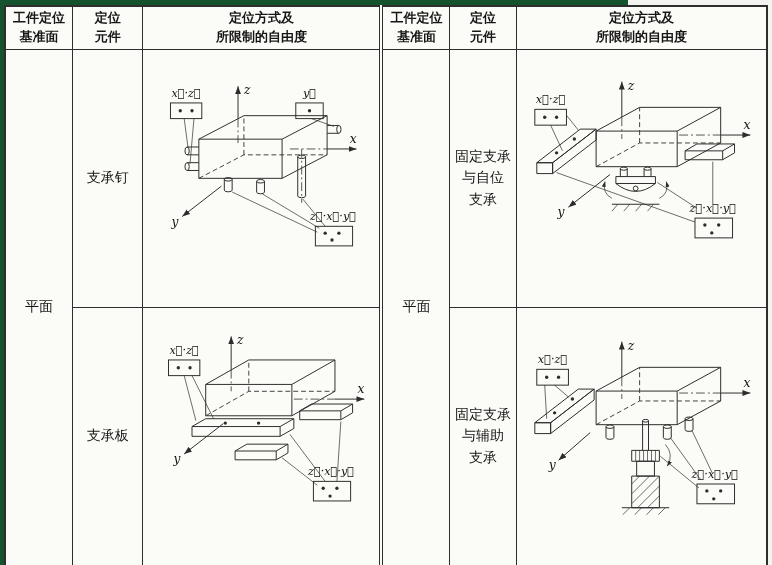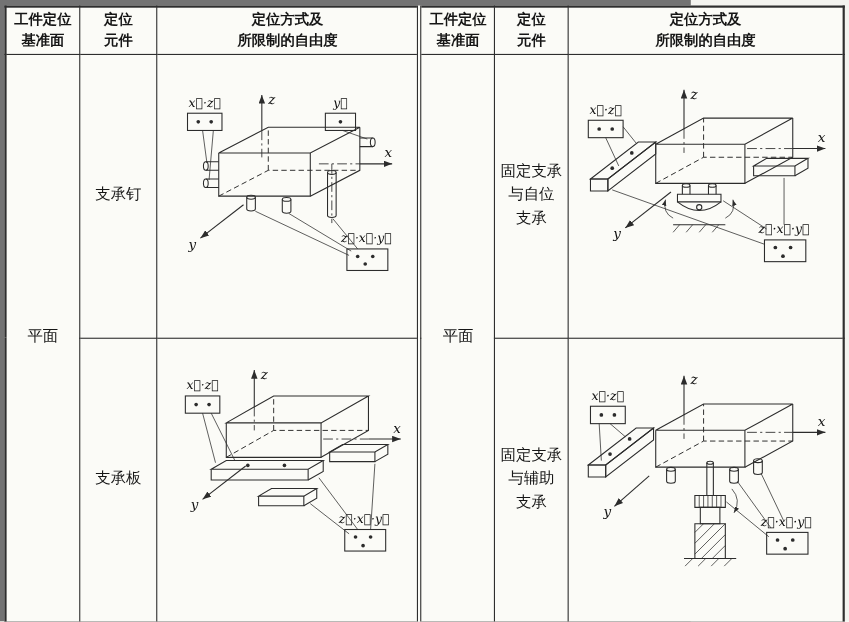--- a/index.html
+++ b/index.html
@@ -1,18 +1,18 @@
 <!DOCTYPE html>
 <html><head>
 <meta charset="utf-8">
 <style>
   * { margin:0; padding:0; box-sizing:border-box; }
   html,body { width:772px; height:565px; overflow:hidden; }
   body { background:#f3f3ef; font-family:"Liberation Serif","DejaVu Serif",serif; color:#161616; }
-  .page { position:relative; width:628px; height:565px; background:#737373; }
+  .page { position:relative; width:628px; height:565px; background:#14532d; }
   table.loc { position:absolute; left:4px; top:5px; width:764px; border-collapse:collapse; table-layout:fixed; background:#fbfbf7; border:2px solid #2e2e2e; }
   table.loc td { border:1px solid #2e2e2e; text-align:center; vertical-align:middle; font-size:14px; line-height:1.55; padding:2px; }
   table.loc tr.hd td { height:42px; font-size:13px; line-height:1.45; font-weight:bold; }
   table.loc tr.r1 { height:258px; }
   table.loc tr.r2 { height:252px; }
   td.dbl { border-left:4px double #2e2e2e !important; }
   .pre { white-space:pre-line; }
   td.diag { padding:0; }
   td.diag svg { display:block; width:100%; height:100%; }
   .s  { stroke:#2c2c2c; stroke-width:1; fill:none; }

